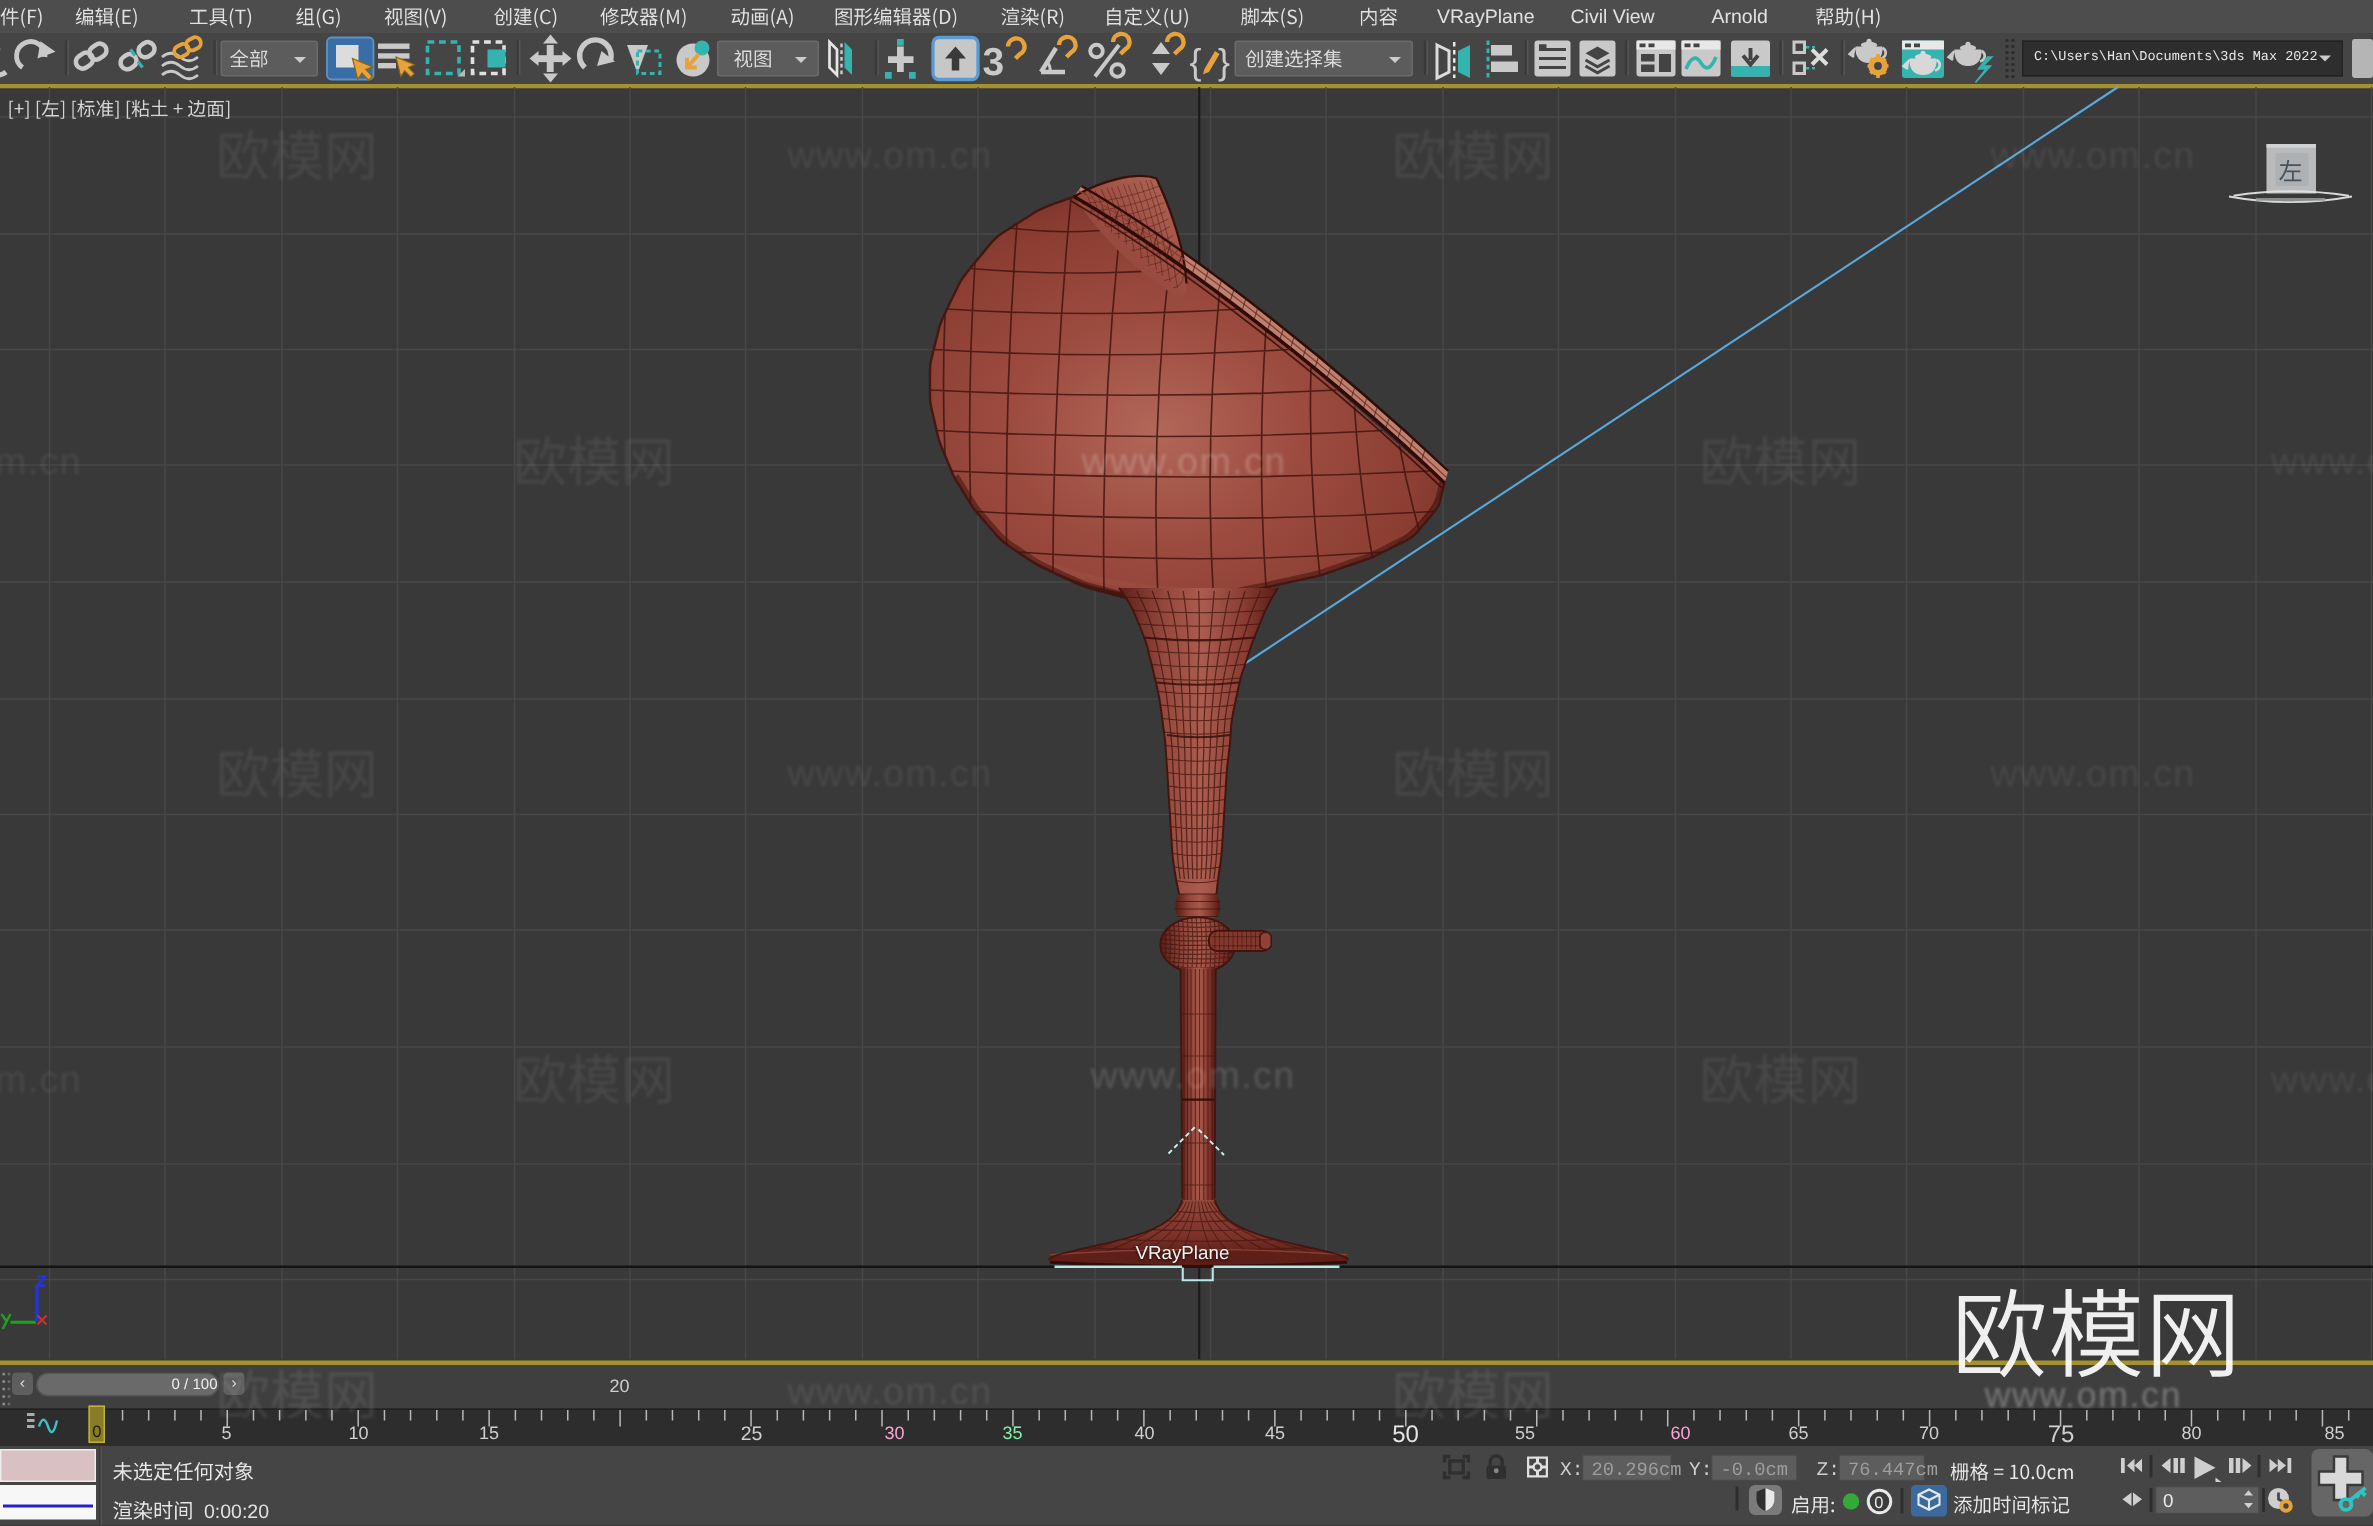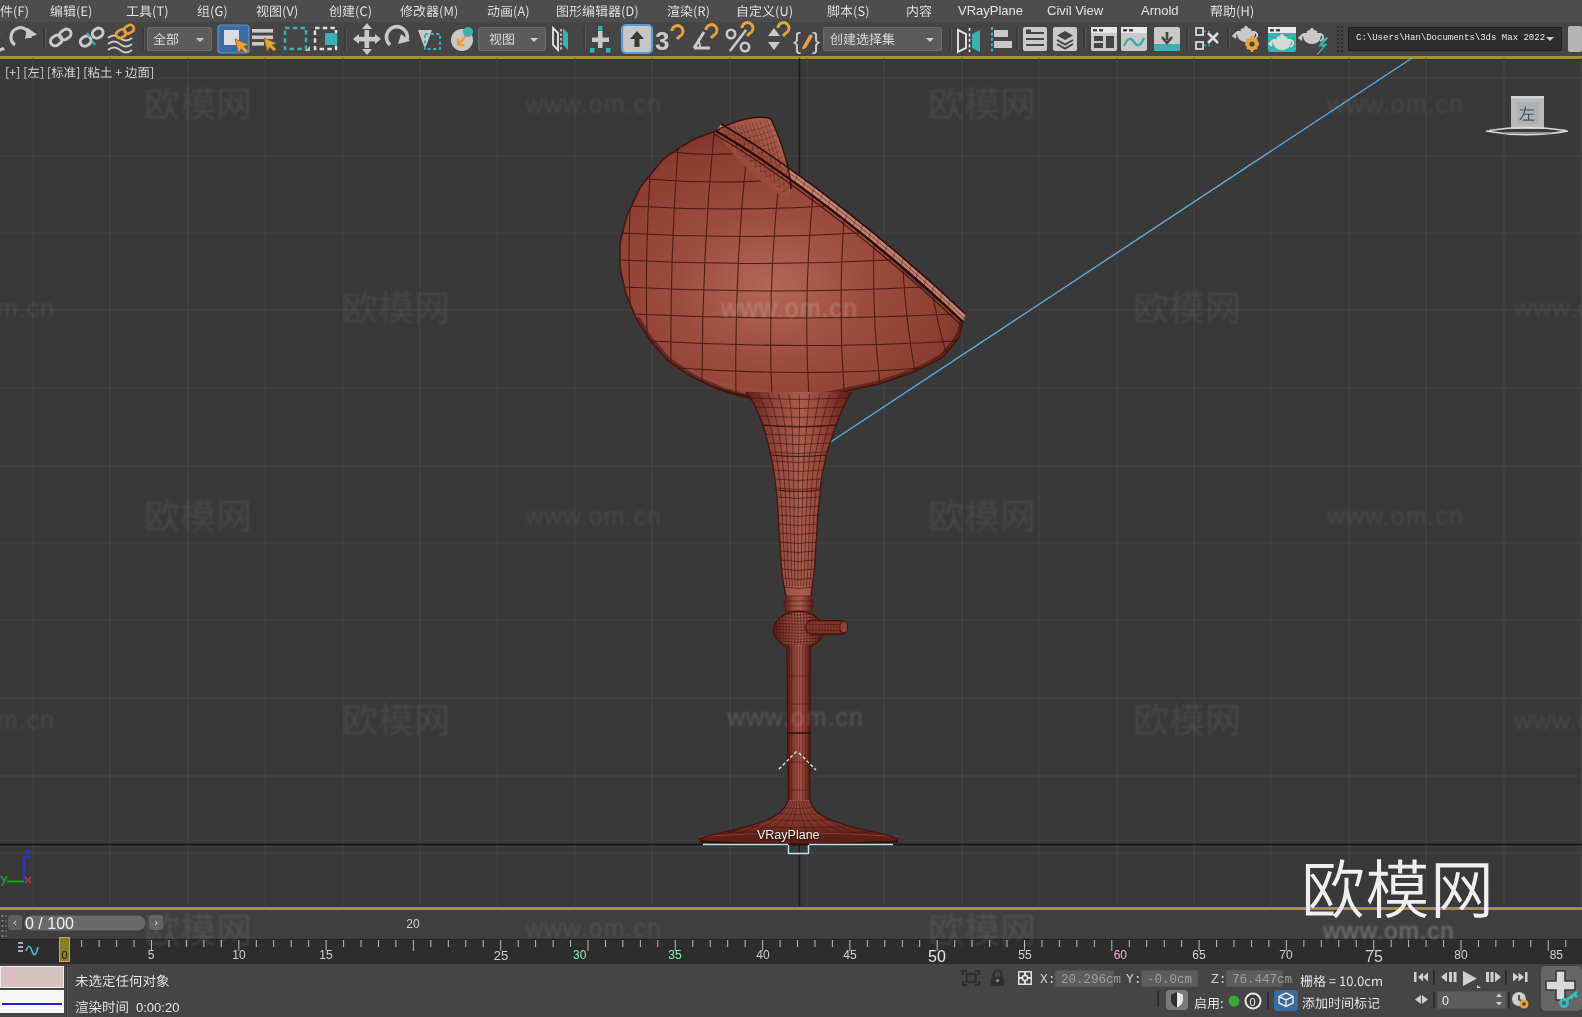--- a/index.html
+++ b/index.html
@@ -435,37 +435,37 @@
     <circle cx="2.5" cy="29" r="1" fill="#8a8a8a"></circle>
     <circle cx="6" cy="29" r="1" fill="#6a6a6a"></circle>
     <circle cx="2.5" cy="34" r="1" fill="#8a8a8a"></circle>
     <circle cx="6" cy="34" r="1" fill="#6a6a6a"></circle>
     <circle cx="2.5" cy="39" r="1" fill="#8a8a8a"></circle>
     <circle cx="6" cy="39" r="1" fill="#6a6a6a"></circle>
     <circle cx="2.5" cy="44" r="1" fill="#8a8a8a"></circle>
     <circle cx="6" cy="44" r="1" fill="#6a6a6a"></circle>
   </svg>
 <div style="position:absolute;left:8px;top:915px;width:14px;height:15px;background:#5e5e5e;border-radius:3px;color:#ddd;font-size:11px;text-align:center;line-height:15px;font-family:'Liberation Sans',sans-serif">‹</div>
-<div style="position:absolute;left:24px;top:915px;width:122px;height:16px;background:#6a6a6a;border-radius:8px;border:1px solid #555;color:#f0f0f0;font-size:16px;text-align:left;line-height:15px;font-family:'Liberation Sans',sans-serif">0 / 100</div>
+<div style="position:absolute;left:24px;top:915px;width:122px;height:16px;background:#6a6a6a;border-radius:8px;border:1px solid #555;color:#f0f0f0;font-size:10px;text-align:right;line-height:15px;font-family:'Liberation Sans',sans-serif">0 / 100</div>
 <div style="position:absolute;left:149px;top:915px;width:14px;height:15px;background:#5e5e5e;border-radius:3px;color:#ddd;font-size:11px;text-align:center;line-height:15px;font-family:'Liberation Sans',sans-serif">›</div>
 <div style="position:absolute;left:0;top:939px;width:1582px;height:25px;background:#2d2d2d;border-top:1px solid #222"></div>
 <svg style="position:absolute;left:0;top:940px" width="1582" height="25" viewBox="0 0 1582 25">
     <path d="M64.2,0 v11 M81.7,0 v7 M99.1,0 v7 M116.6,0 v7 M134.0,0 v7 M151.5,0 v11 M169.0,0 v7 M186.4,0 v7 M203.9,0 v7 M221.3,0 v7 M238.8,0 v11 M256.3,0 v7 M273.7,0 v7 M291.2,0 v7 M308.6,0 v7 M326.1,0 v11 M343.6,0 v7 M361.0,0 v7 M378.5,0 v7 M395.9,0 v7 M413.4,0 v11 M430.9,0 v7 M448.3,0 v7 M465.8,0 v7 M483.2,0 v7 M500.7,0 v11 M518.2,0 v7 M535.6,0 v7 M553.1,0 v7 M570.5,0 v7 M588.0,0 v11 M605.5,0 v7 M622.9,0 v7 M640.4,0 v7 M657.8,0 v7 M675.3,0 v11 M692.8,0 v7 M710.2,0 v7 M727.7,0 v7 M745.1,0 v7 M762.6,0 v11 M780.1,0 v7 M797.5,0 v7 M815.0,0 v7 M832.4,0 v7 M849.9,0 v11 M867.4,0 v7 M884.8,0 v7 M902.3,0 v7 M919.7,0 v7 M937.2,0 v11 M954.7,0 v7 M972.1,0 v7 M989.6,0 v7 M1007.0,0 v7 M1024.5,0 v11 M1042.0,0 v7 M1059.4,0 v7 M1076.9,0 v7 M1094.3,0 v7 M1111.8,0 v11 M1129.3,0 v7 M1146.7,0 v7 M1164.2,0 v7 M1181.6,0 v7 M1199.1,0 v11 M1216.6,0 v7 M1234.0,0 v7 M1251.5,0 v7 M1268.9,0 v7 M1286.4,0 v11 M1303.9,0 v7 M1321.3,0 v7 M1338.8,0 v7 M1356.2,0 v7 M1373.7,0 v11 M1391.2,0 v7 M1408.6,0 v7 M1426.1,0 v7 M1443.5,0 v7 M1461.0,0 v11 M1478.5,0 v7 M1495.9,0 v7 M1513.4,0 v7 M1530.8,0 v7 M1548.3,0 v11 M1565.8,0 v7" stroke="#b9b9b9" stroke-width="1"></path>
   </svg>
 <div style="position:absolute;left:136px;top:948px;width:30px;text-align:center;color:#cfcfcf;font-size:12px;font-family:'Liberation Sans',sans-serif">5</div>
 <div style="position:absolute;left:224px;top:948px;width:30px;text-align:center;color:#cfcfcf;font-size:12px;font-family:'Liberation Sans',sans-serif">10</div>
 <div style="position:absolute;left:311px;top:948px;width:30px;text-align:center;color:#cfcfcf;font-size:12px;font-family:'Liberation Sans',sans-serif">15</div>
 <div style="position:absolute;left:398px;top:917px;width:30px;text-align:center;color:#cfcfcf;font-size:12px;font-family:'Liberation Sans',sans-serif">20</div>
 <div style="position:absolute;left:486px;top:948px;width:30px;text-align:center;color:#cfcfcf;font-size:13px;font-family:'Liberation Sans',sans-serif">25</div>
-<div style="position:absolute;left:573px;top:948px;width:30px;text-align:left;color:#86efac;font-size:12px;font-family:'Liberation Sans',sans-serif">30</div>
+<div style="position:absolute;left:573px;top:948px;width:30px;text-align:right;color:#f9a8d4;font-size:12px;font-family:'Liberation Sans',sans-serif">30</div>
 <div style="position:absolute;left:660px;top:948px;width:30px;text-align:center;color:#86efac;font-size:12px;font-family:'Liberation Sans',sans-serif">35</div>
 <div style="position:absolute;left:748px;top:948px;width:30px;text-align:center;color:#cfcfcf;font-size:12px;font-family:Liberation Sans, sans-serif">40</div>
 <div style="position:absolute;left:835px;top:948px;width:30px;text-align:center;color:#cfcfcf;font-size:12px;font-family:'Liberation Sans',sans-serif">45</div>
 <div style="position:absolute;left:922px;top:948px;width:30px;text-align:center;color:#e5e5e5;font-size:16px;font-family:'Liberation Sans',sans-serif">50</div>
-<div style="position:absolute;left:1010px;top:948px;width:30px;text-align:center;color:#cfcfcf;font-size:12px;font-family:'Liberation Sans',sans-serif">55</div>
+<div style="position:absolute;left:1010px;top:948px;width:30px;color:#cfcfcf;font-size:12px;font-family:'Liberation Sans',sans-serif">55</div>
 <div style="position:absolute;left:1097px;top:948px;width:30px;text-align:right;color:#f9a8d4;font-size:12px;font-family:Liberation Sans, sans-serif">60</div>
 <div style="position:absolute;left:1184px;top:948px;width:30px;text-align:center;color:#cfcfcf;font-size:12px;font-family:'Liberation Sans',sans-serif">65</div>
 <div style="position:absolute;left:1271px;top:948px;width:30px;text-align:center;color:#cfcfcf;font-size:12px;font-family:'Liberation Sans',sans-serif">70</div>
 <div style="position:absolute;left:1359px;top:948px;width:30px;text-align:center;color:#cfcfcf;font-size:16px;font-family:'Liberation Sans',sans-serif">75</div>
 <div style="position:absolute;left:1446px;top:948px;width:30px;text-align:center;color:#cfcfcf;font-size:12px;font-family:'Liberation Sans',sans-serif">80</div>
 <div style="position:absolute;left:1533px;top:948px;width:30px;text-align:right;color:#cfcfcf;font-size:12px;font-family:'Liberation Sans',sans-serif">85</div>
 <svg style="position:absolute;left:18px;top:940px" width="22" height="16" viewBox="0 0 22 16">
     <g fill="#aaa">
       <rect x="0" y="2" width="5" height="2"></rect>
       <rect x="0" y="6" width="5" height="2"></rect>

